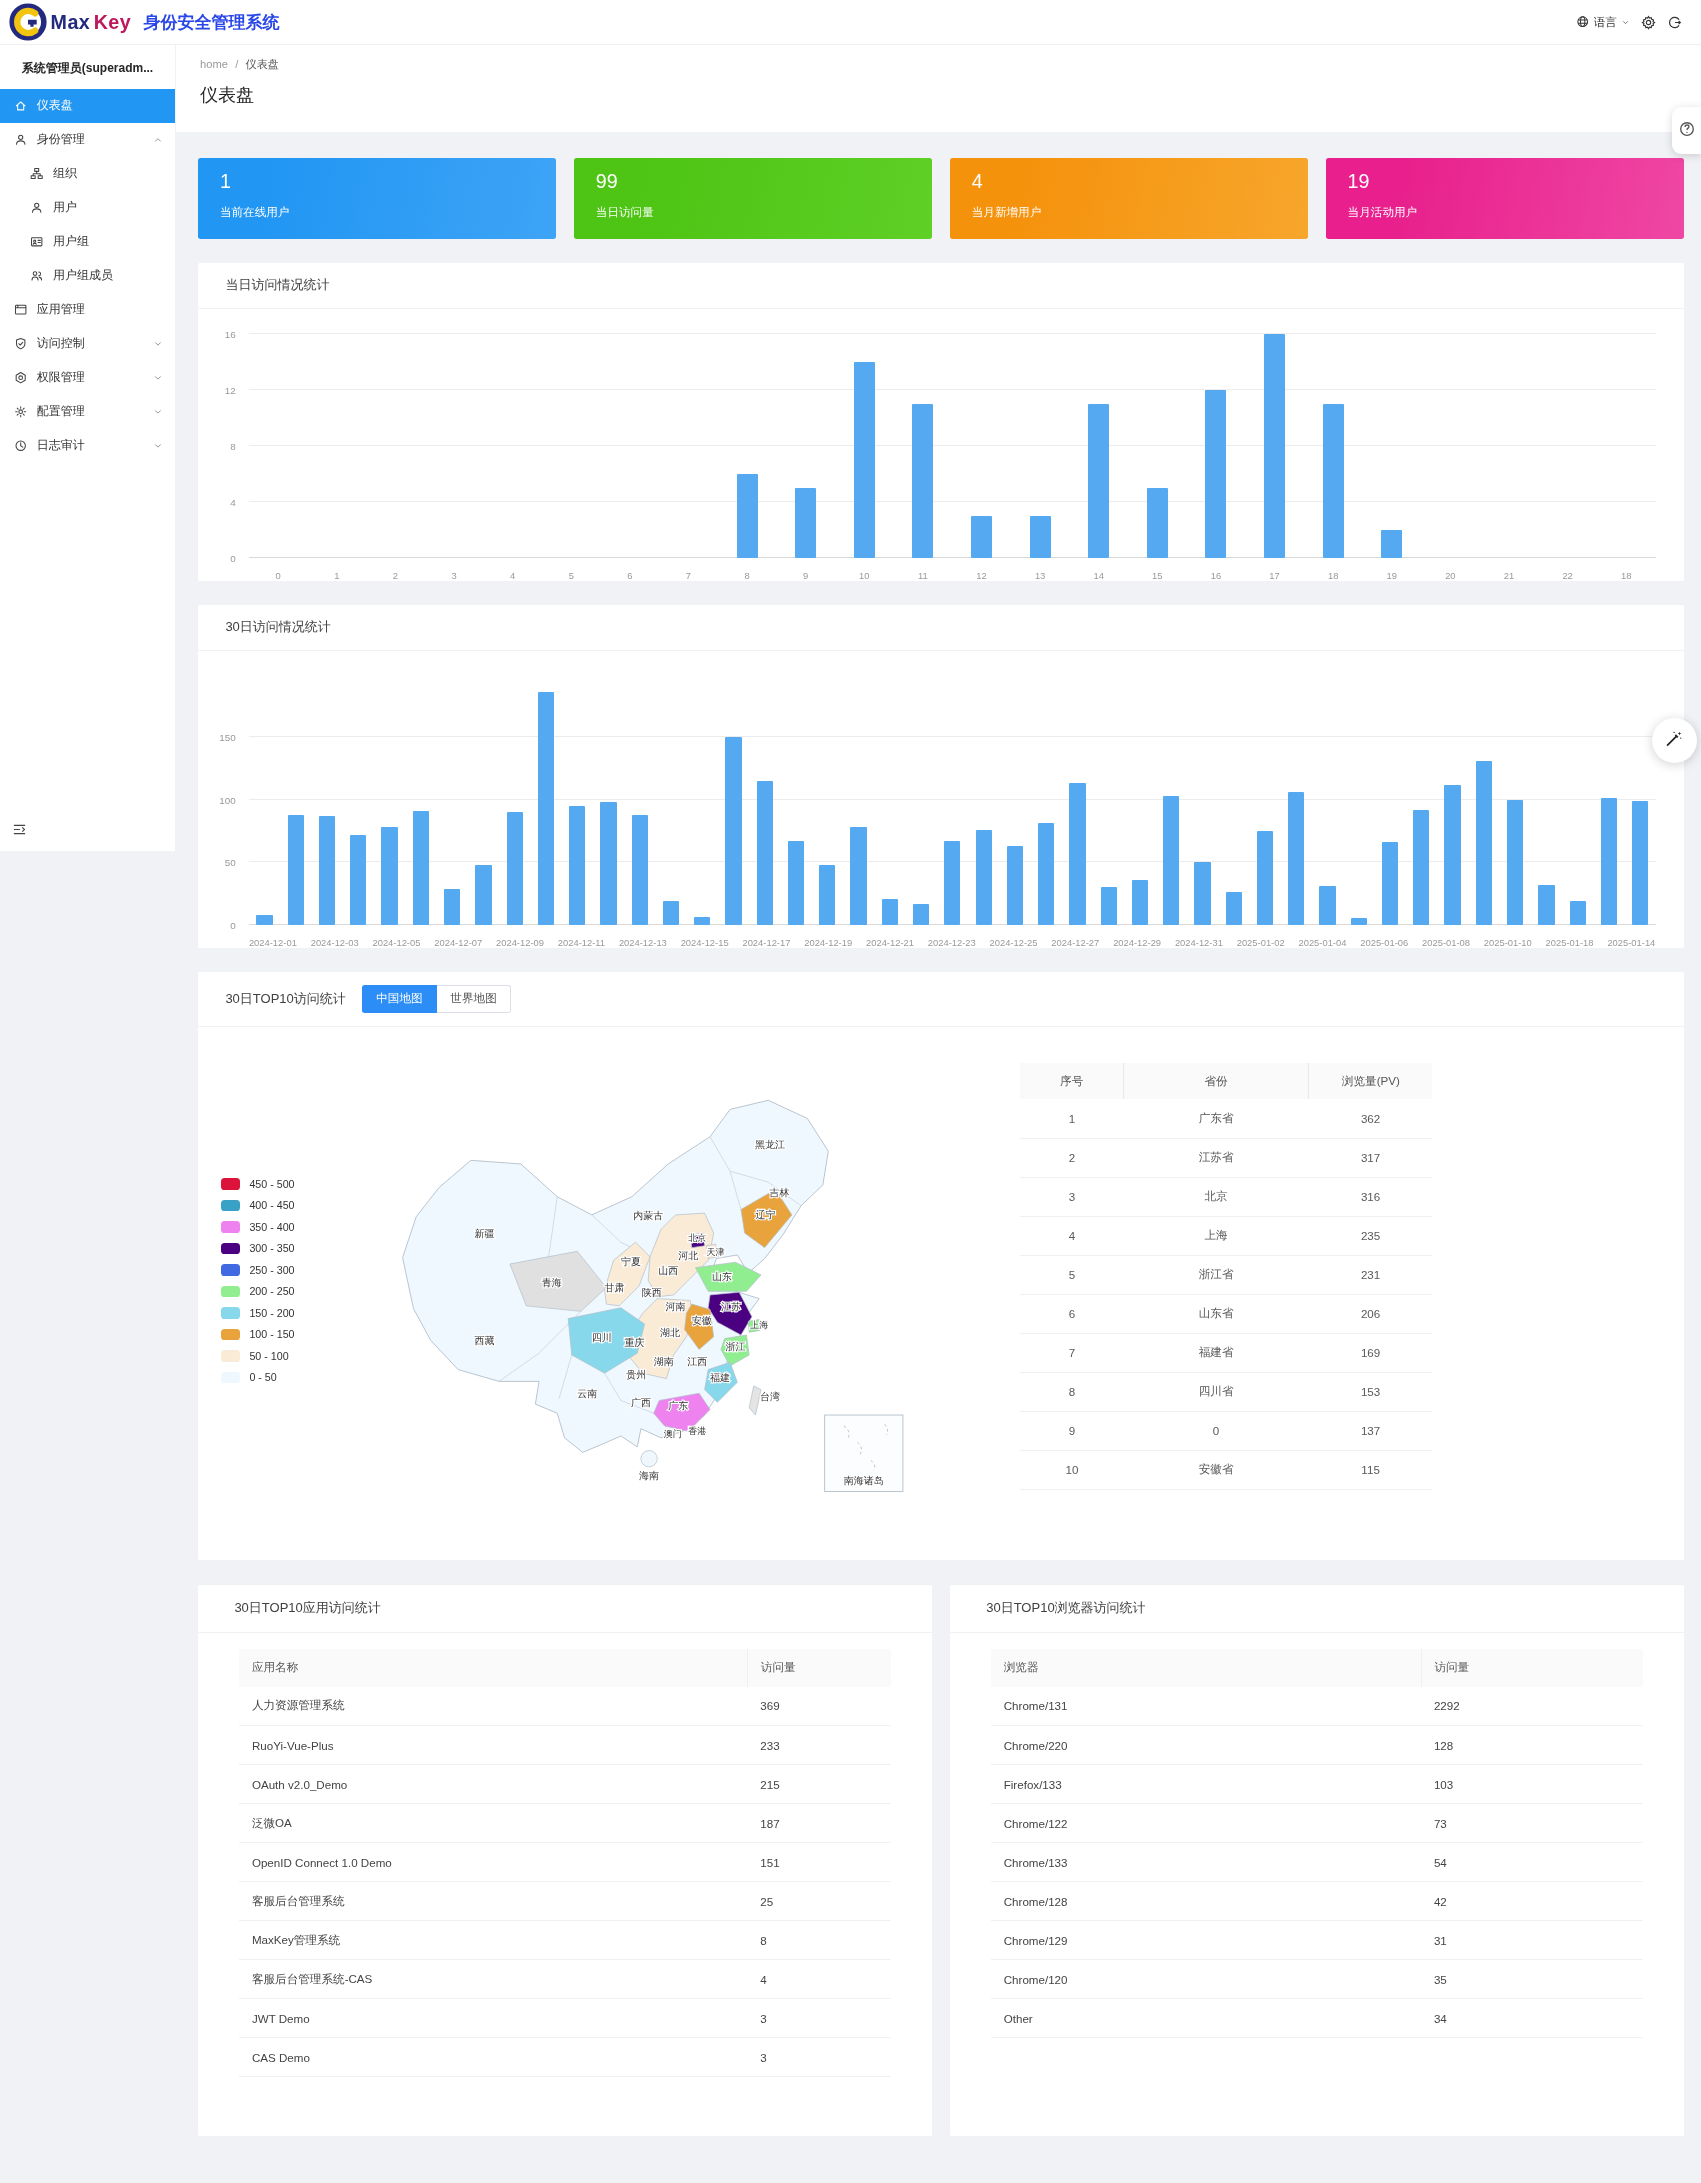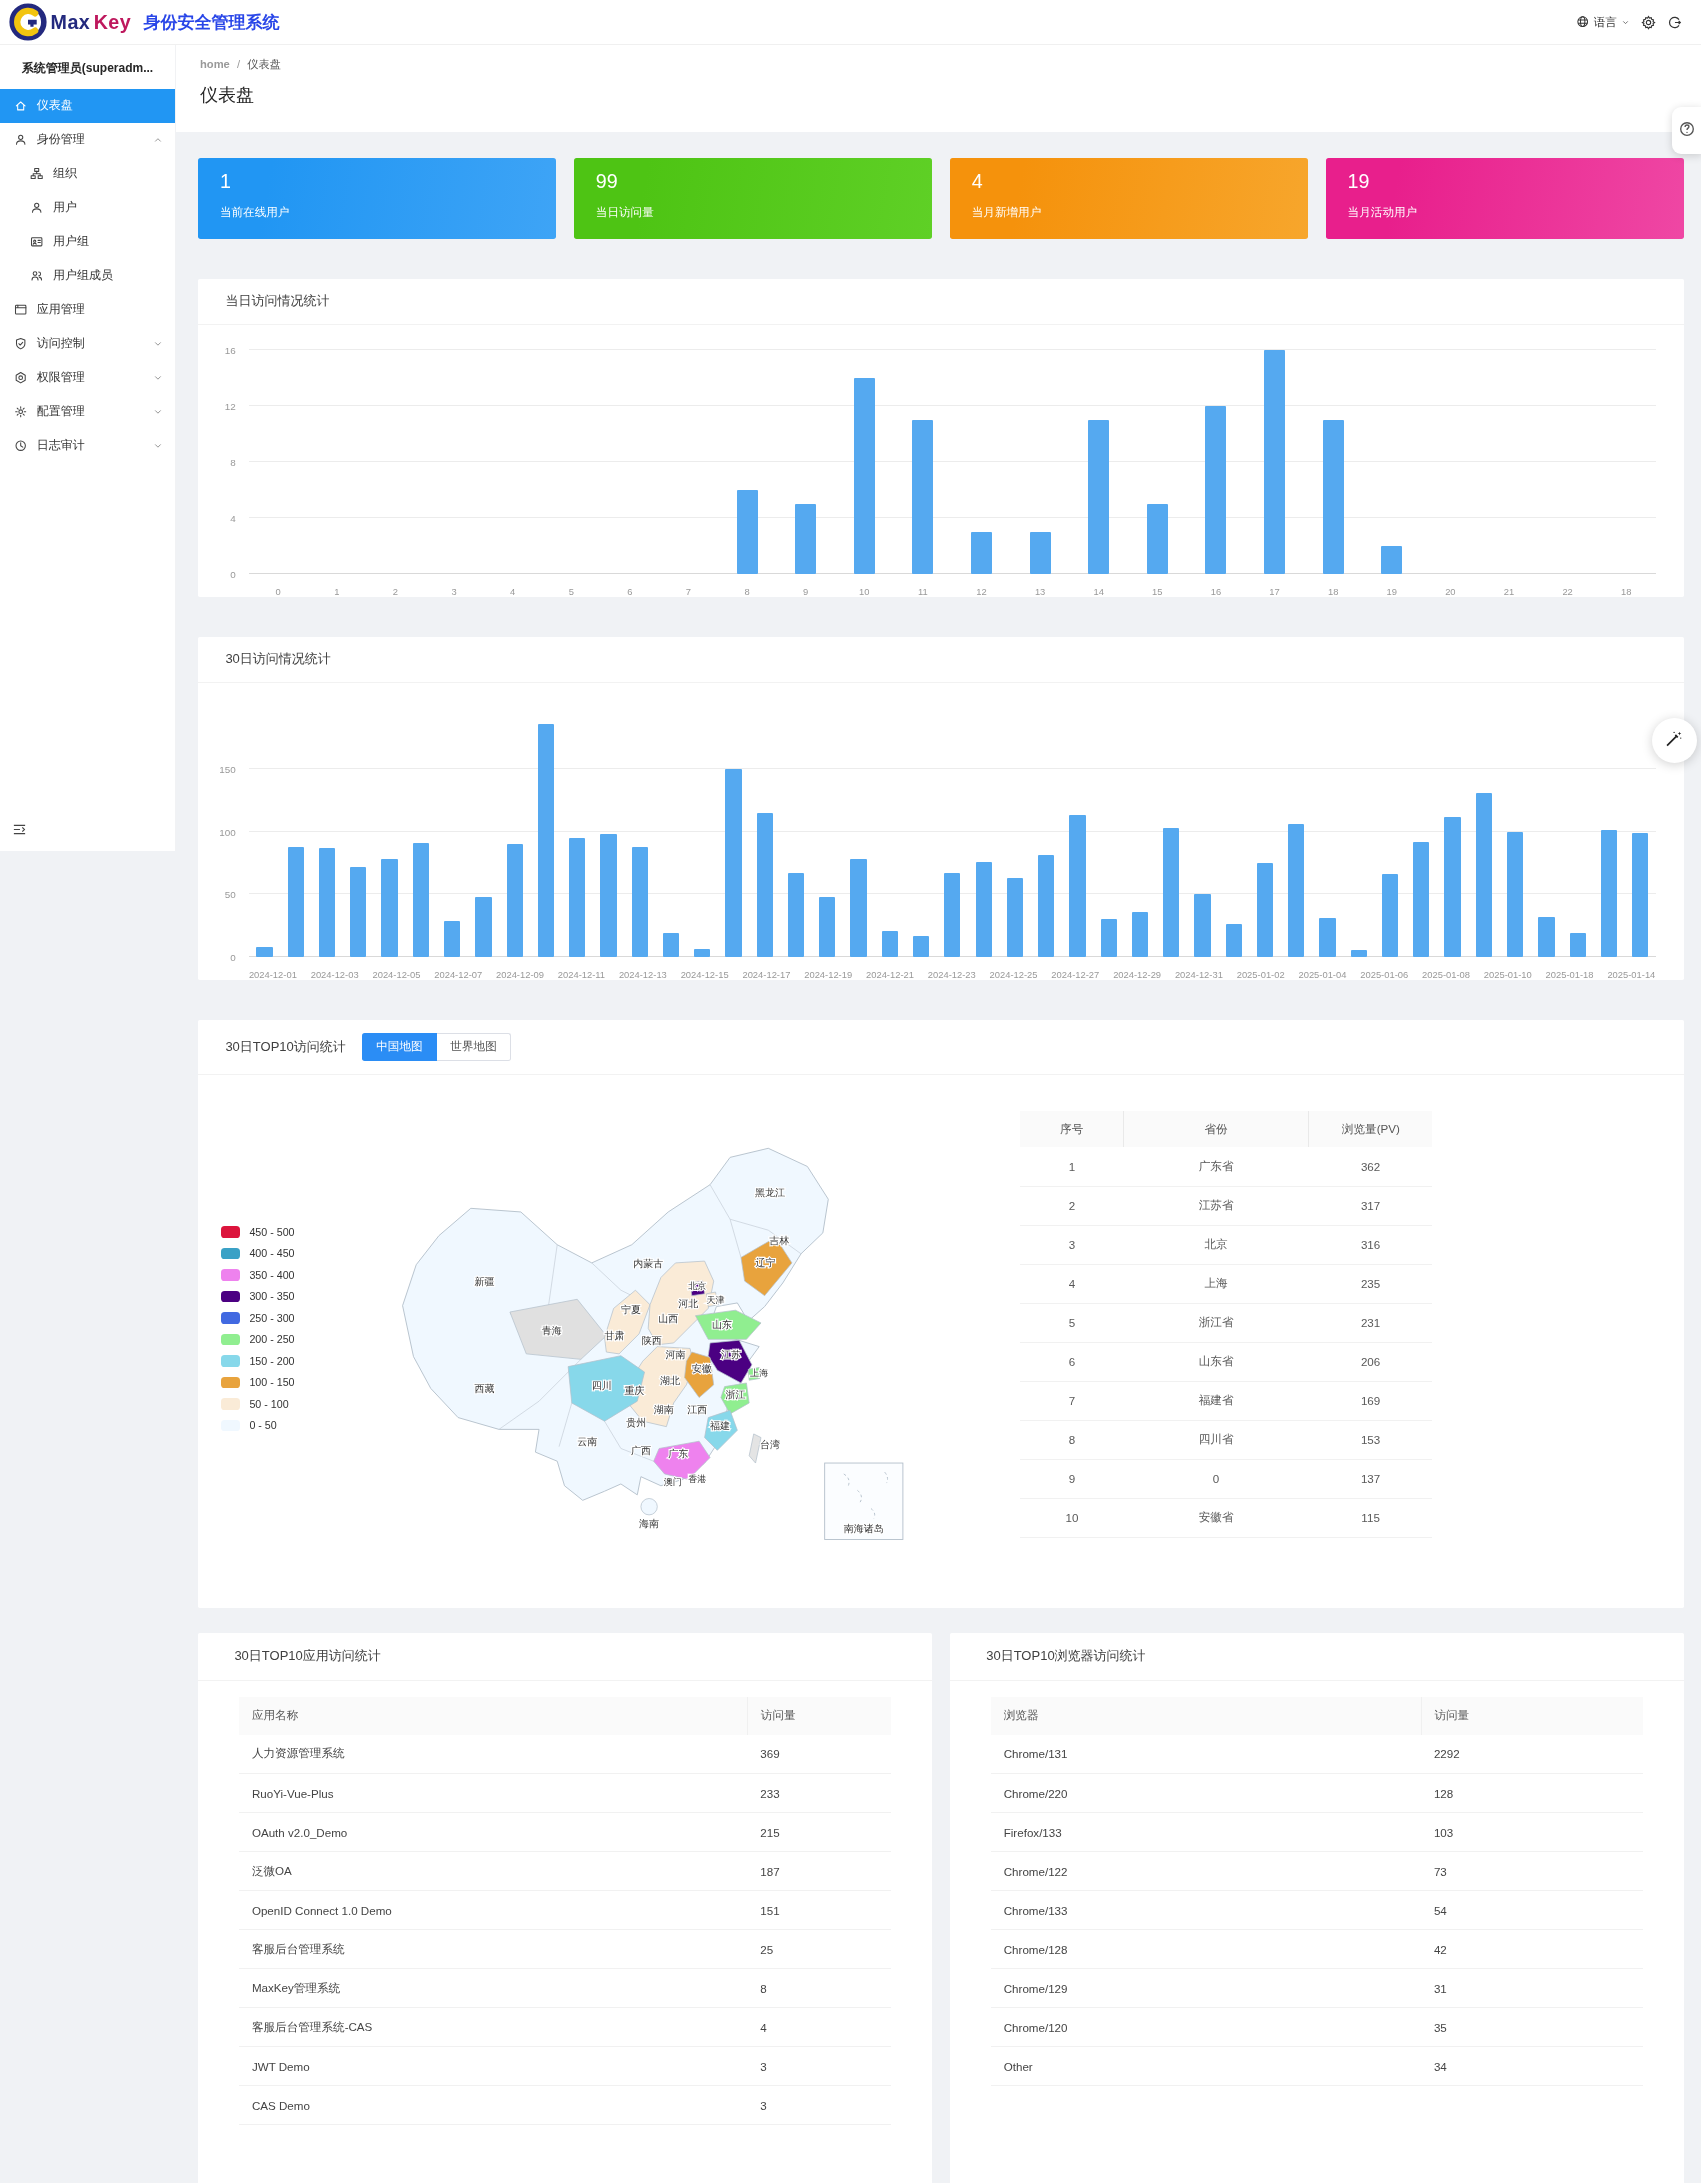--- a/index.html
+++ b/index.html
@@ -26,31 +26,31 @@
   .menu-item.active{background:#2196f3;color:#fff;}
   .menu-item.active .mi-icon,.menu-item.active .mi-chev{color:#fff;}
   .menu-item.child{padding-left:29.6px;}
   .mi-chev{margin-left:auto;margin-right:12.5px;color:#777;display:flex;}
   .mi-chev.up svg{transform:rotate(180deg);}
   .sidebar-fold{position:absolute;left:11.6px;bottom:10.7px;color:#444;cursor:pointer;}
   
   .main{position:absolute;top:45px;left:176px;right:0;}
   .crumb-bar{background:#fff;height:87px;padding:11.6px 0 0 24px;}
   .breadcrumb{font-size:11.2px;color:#999;display:flex;gap:7.2px;align-items:center;}
-  .breadcrumb .bc-home{cursor:pointer;font-weight:bold;}
+  .breadcrumb .bc-home{cursor:pointer;}
   .breadcrumb .bc-cur{color:#555;}
   .page-title{font-size:18px;color:#262626;font-weight:500;margin-top:11.6px;}
   .content{padding:26px 18px 0 22.4px;}
   
   .stat-cards{display:flex;gap:18px;}
   .stat-card{flex:1;height:81px;border-radius:2.7px;color:#fff;padding:11.6px 21.5px;display:flex;flex-direction:column;justify-content:space-between;}
   .card-value{font-size:19.7px;line-height:1.2;}
   .card-label{font-size:11.6px;padding-bottom:7.2px;}
   
-  .panel{background:#fff;border-radius:1.8px;margin-top:40px;}
+  .panel{background:#fff;border-radius:1.8px;margin-top:24px;}
   .panel-title{display:flex;align-items:center;font-size:13px;color:#404040;padding:13.4px 27px;border-bottom:0.9px solid #f2f2f2;}
   .panel-title .tabs{margin-left:16px;display:flex;}
   .tab{font-size:11.6px;padding:5.4px 13.4px;border:0.9px solid #dcdfe6;background:#fff;color:#555;cursor:pointer;}
   .tab:first-child{border-radius:2.7px 0 0 2.7px;}
   .tab:last-child{border-radius:0 2.7px 2.7px 0;border-left:none;}
   .tab.active{color:#fff;border-color:transparent;}
   
   .chart{position:relative;}
   .chart-hourly{height:247px;margin:25px 12.5px 12.5px 12.5px;}
   .chart-daily{height:274px;margin:23px 12.5px 12.5px 12.5px;}

